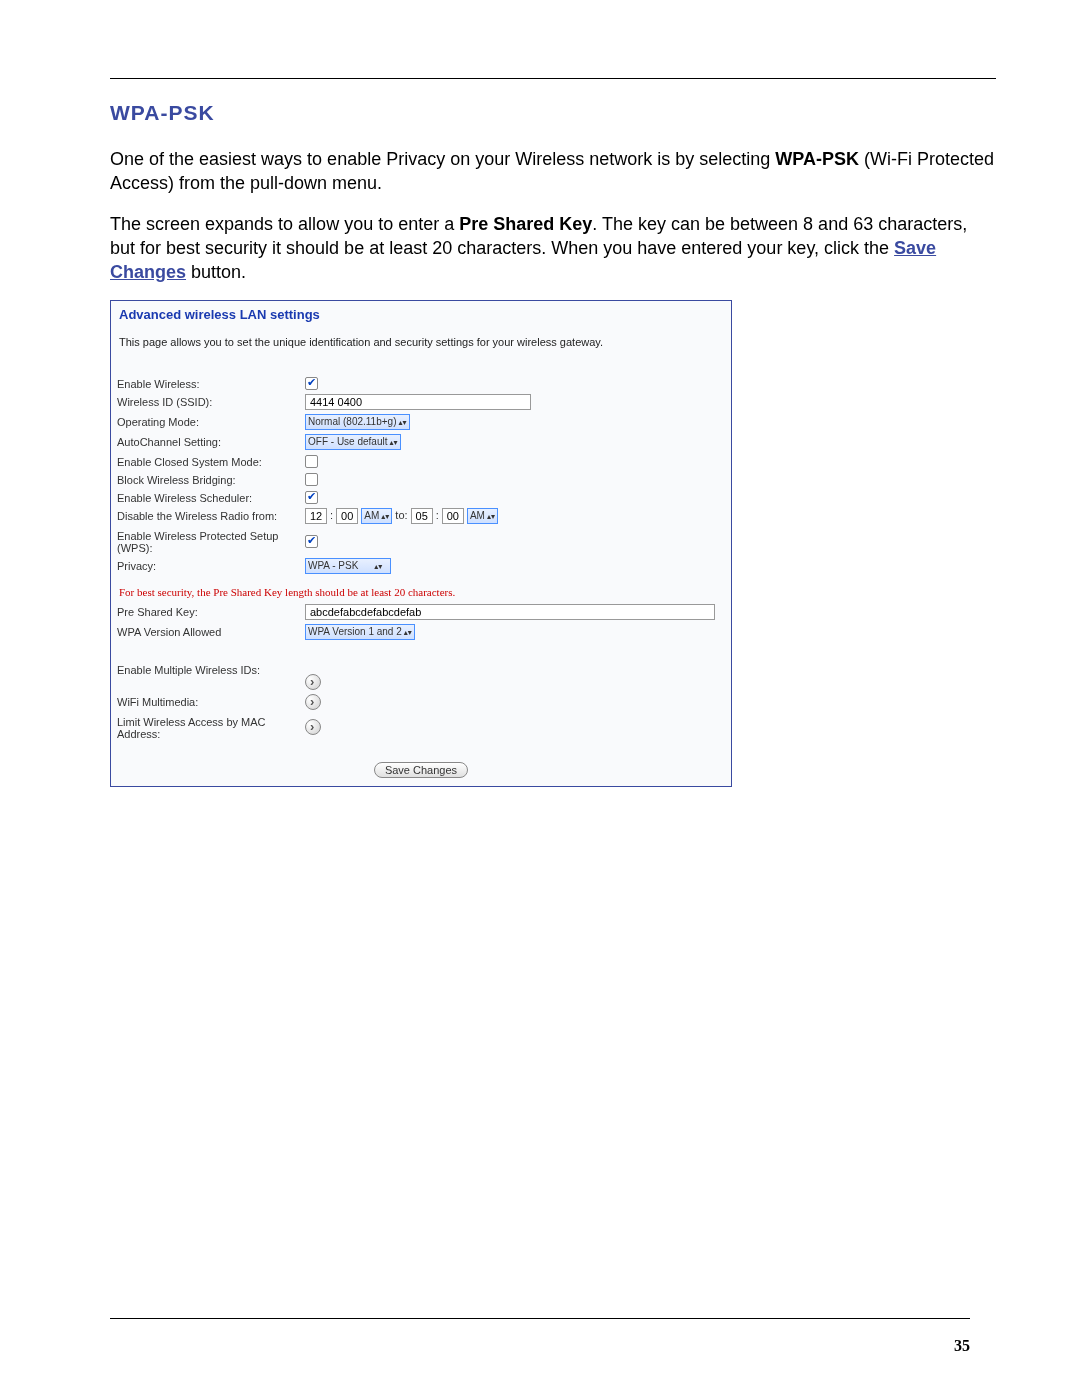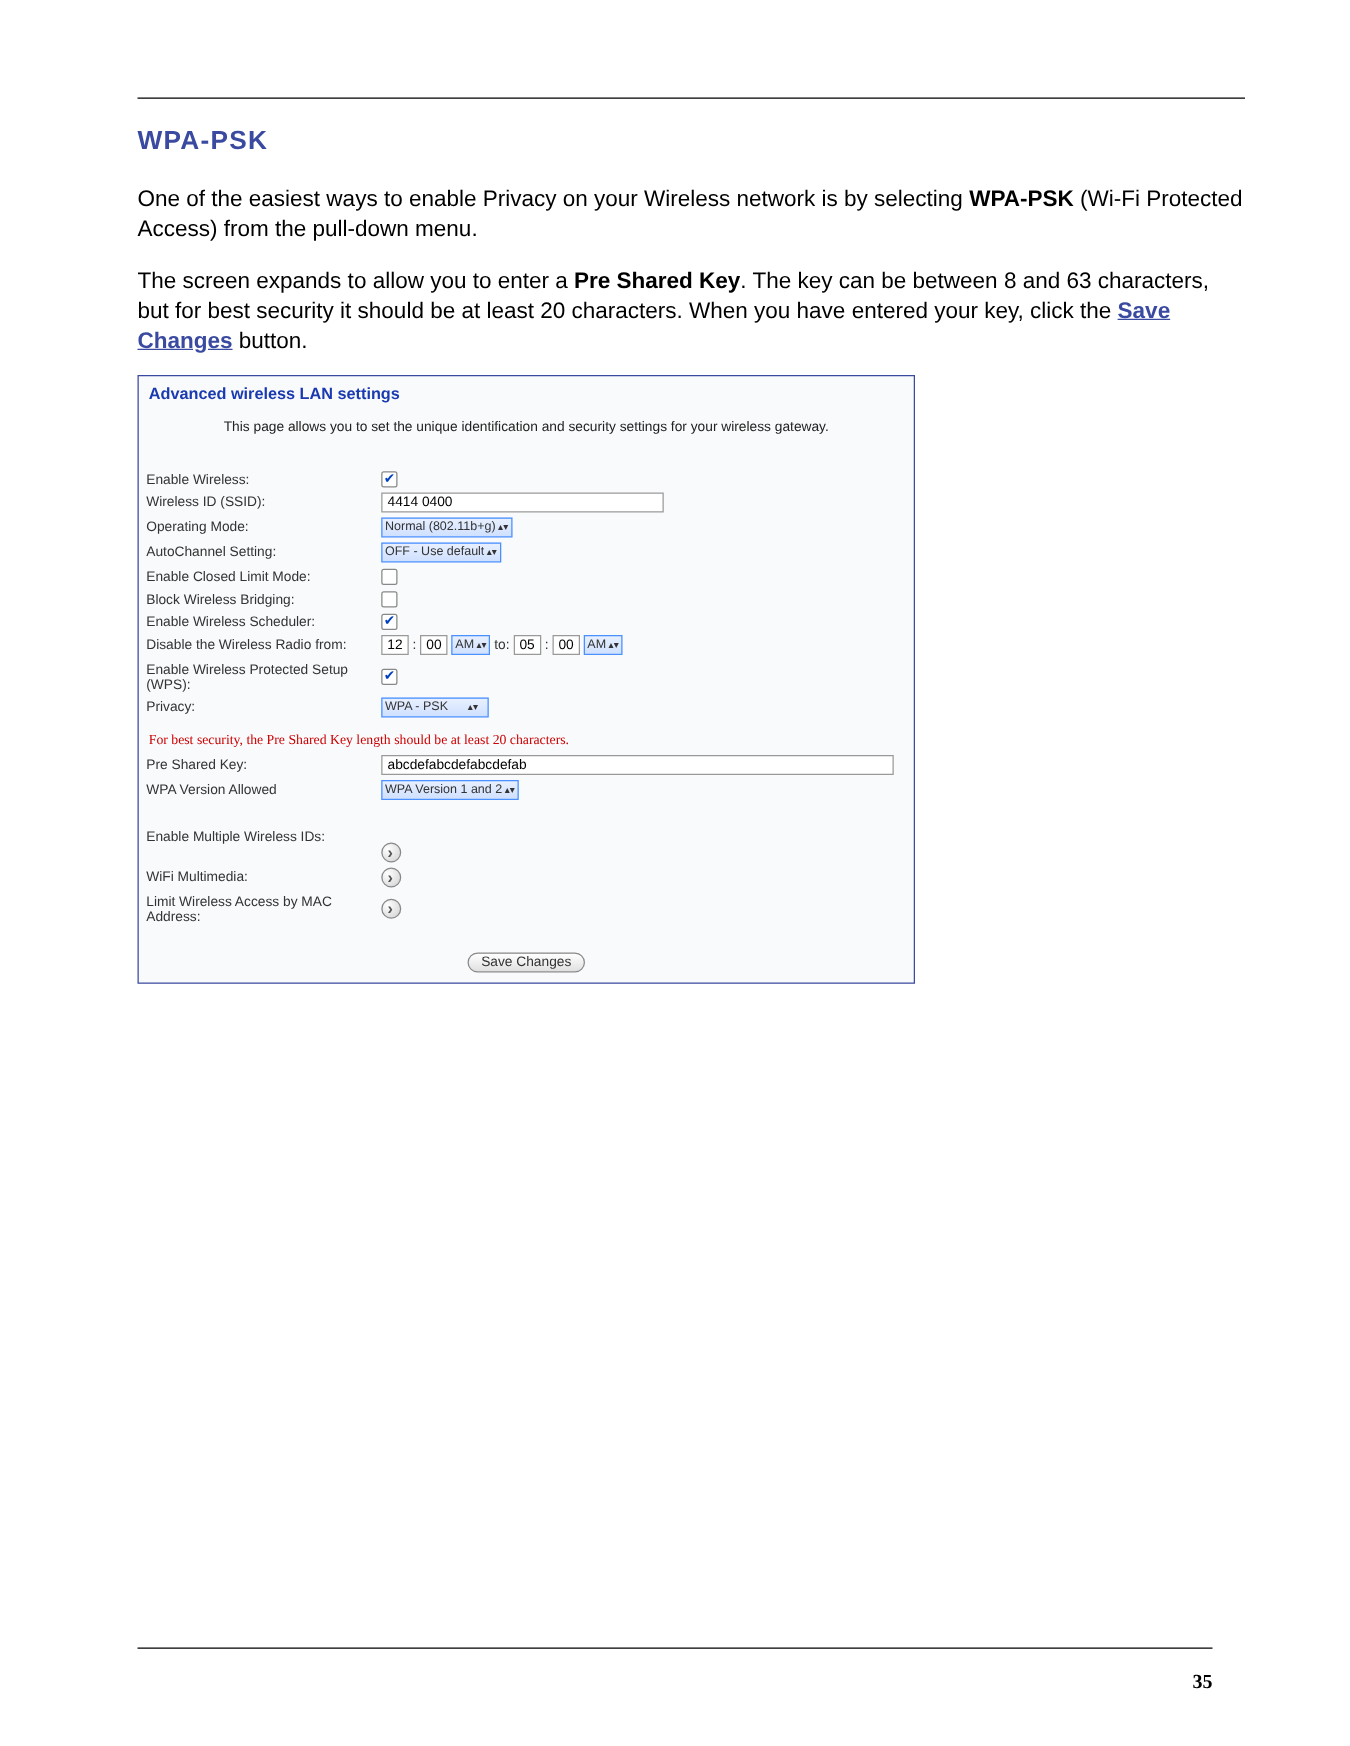--- a/index.html
+++ b/index.html
@@ -47,21 +47,20 @@
     font-family: Verdana, Arial, sans-serif;
     color: #333;
   }
   .panel-title {
     color: #1a3ab0;
     font-weight: bold;
     font-size: 13px;
     padding: 6px 8px 4px 8px;
   }
   .panel-desc {
-    text-align: center;
     font-size: 11px;
     padding: 10px 8px 26px 8px;
     color: #222;
   }
   .form-table {
     border-collapse: collapse;
     width: 100%;
   }
   .form-table td {
     padding: 2px 6px;
@@ -200,21 +199,21 @@
       </tr>
       <tr>
         <td class="label">Operating Mode:</td>
         <td><span class="mac-select"><span>Normal (802.11b+g)</span><span class="arrow">▴▾</span></span></td>
       </tr>
       <tr>
         <td class="label">AutoChannel Setting:</td>
         <td><span class="mac-select"><span>OFF - Use default</span><span class="arrow">▴▾</span></span></td>
       </tr>
       <tr>
-        <td class="label">Enable Closed Limit Mode:</td>
+        <td class="label">Enable Closed System Mode:</td>
         <td><span class="chk"></span></td>
       </tr>
       <tr>
         <td class="label">Block Wireless Bridging:</td>
         <td><span class="chk"></span></td>
       </tr>
       <tr>
         <td class="label">Enable Wireless Scheduler:</td>
         <td><span class="chk on"></span></td>
       </tr>

